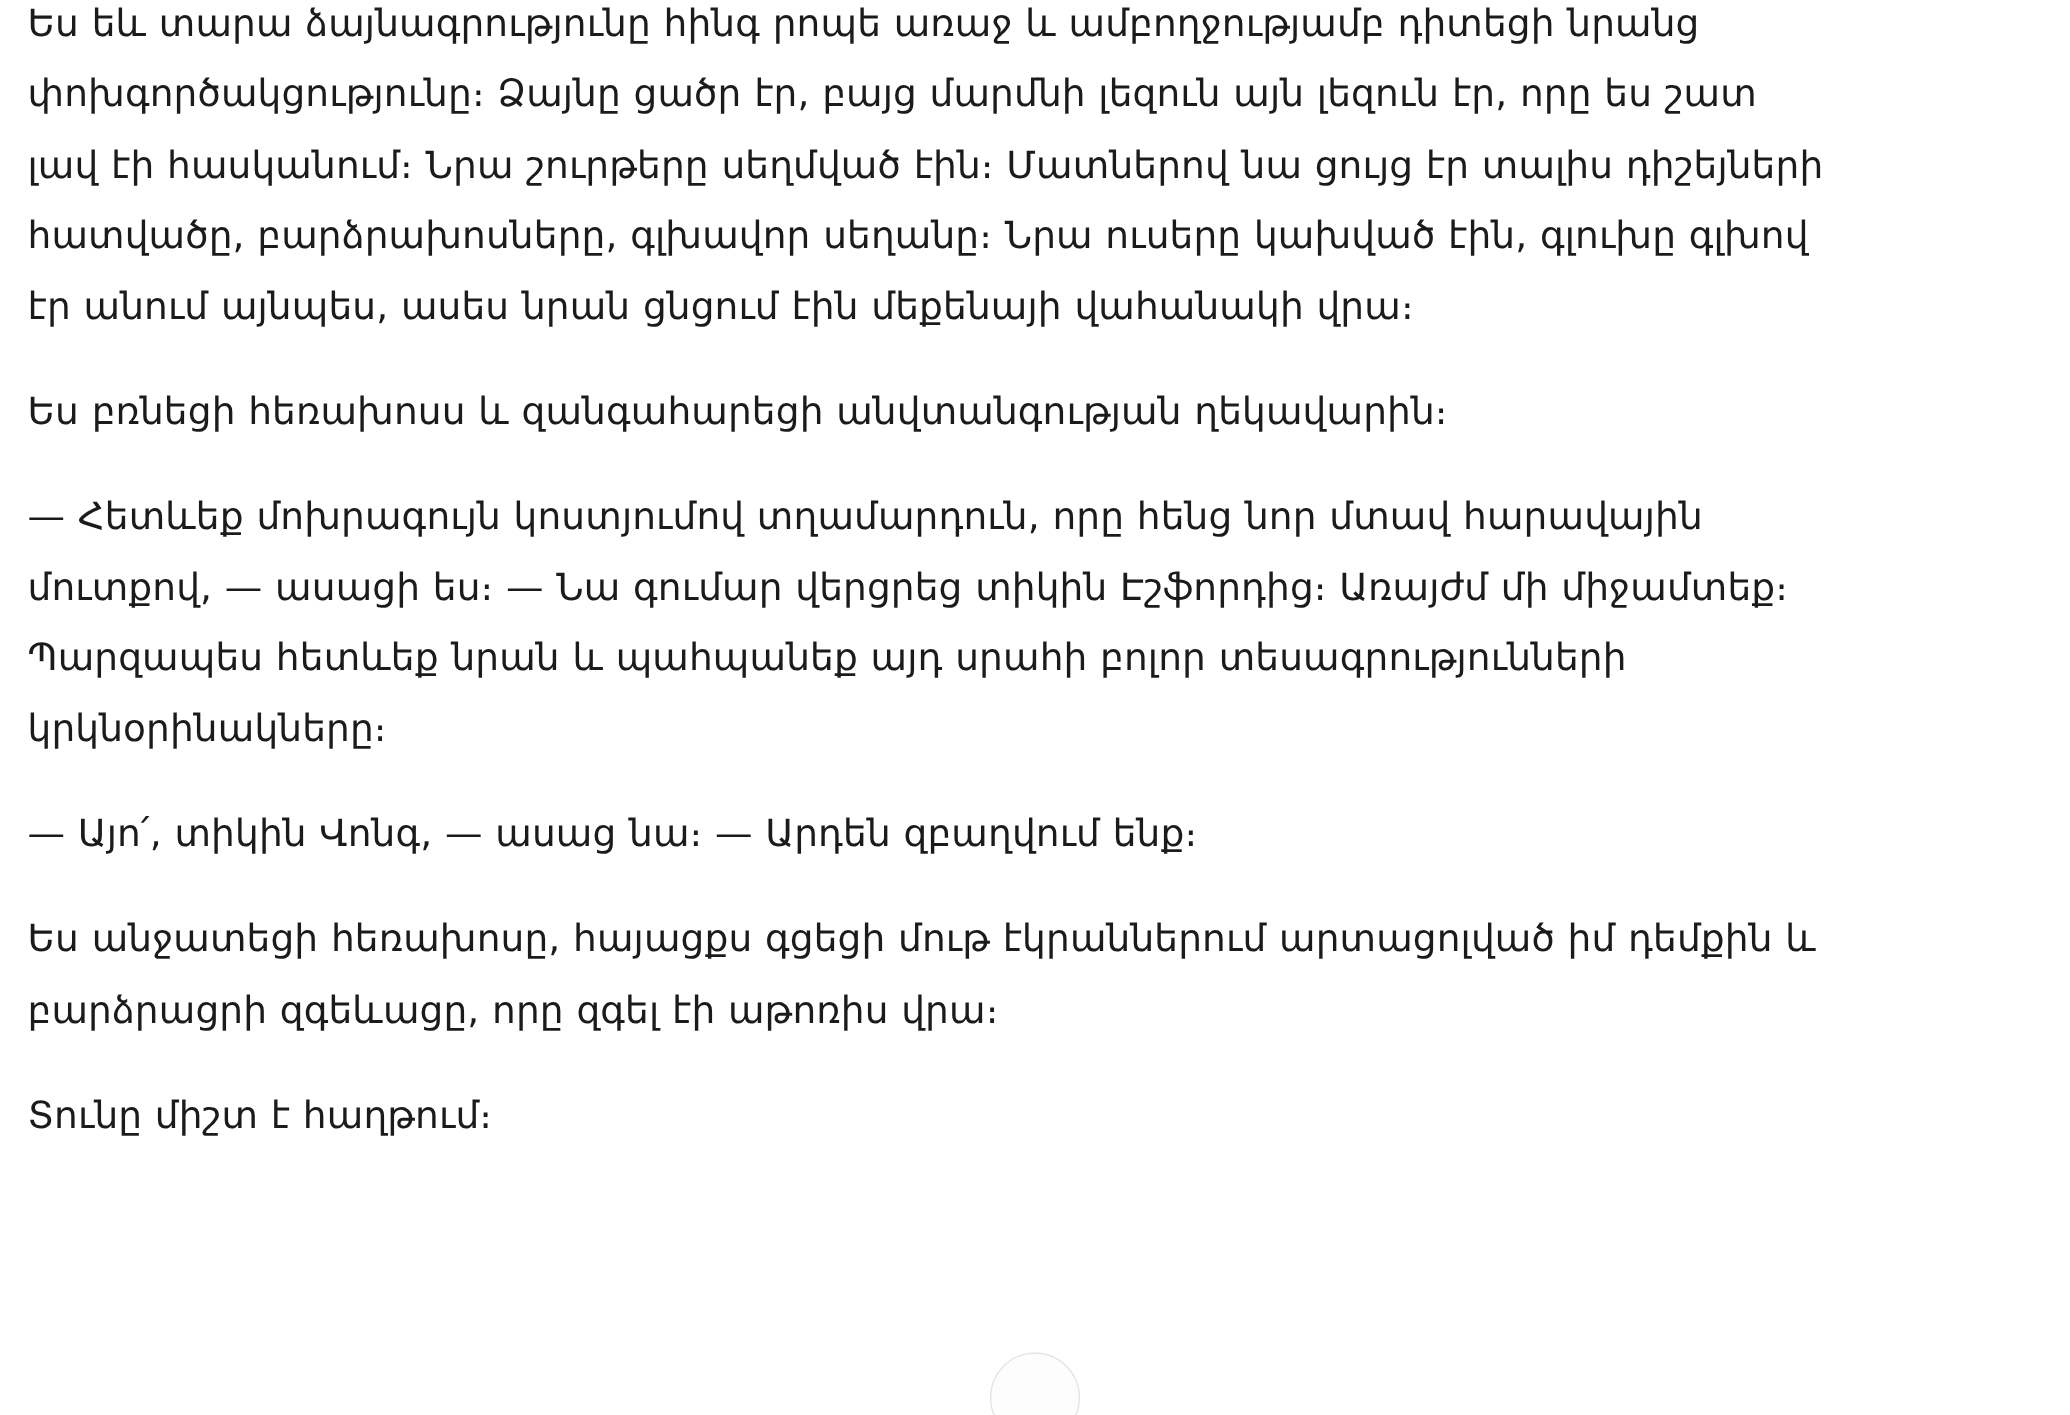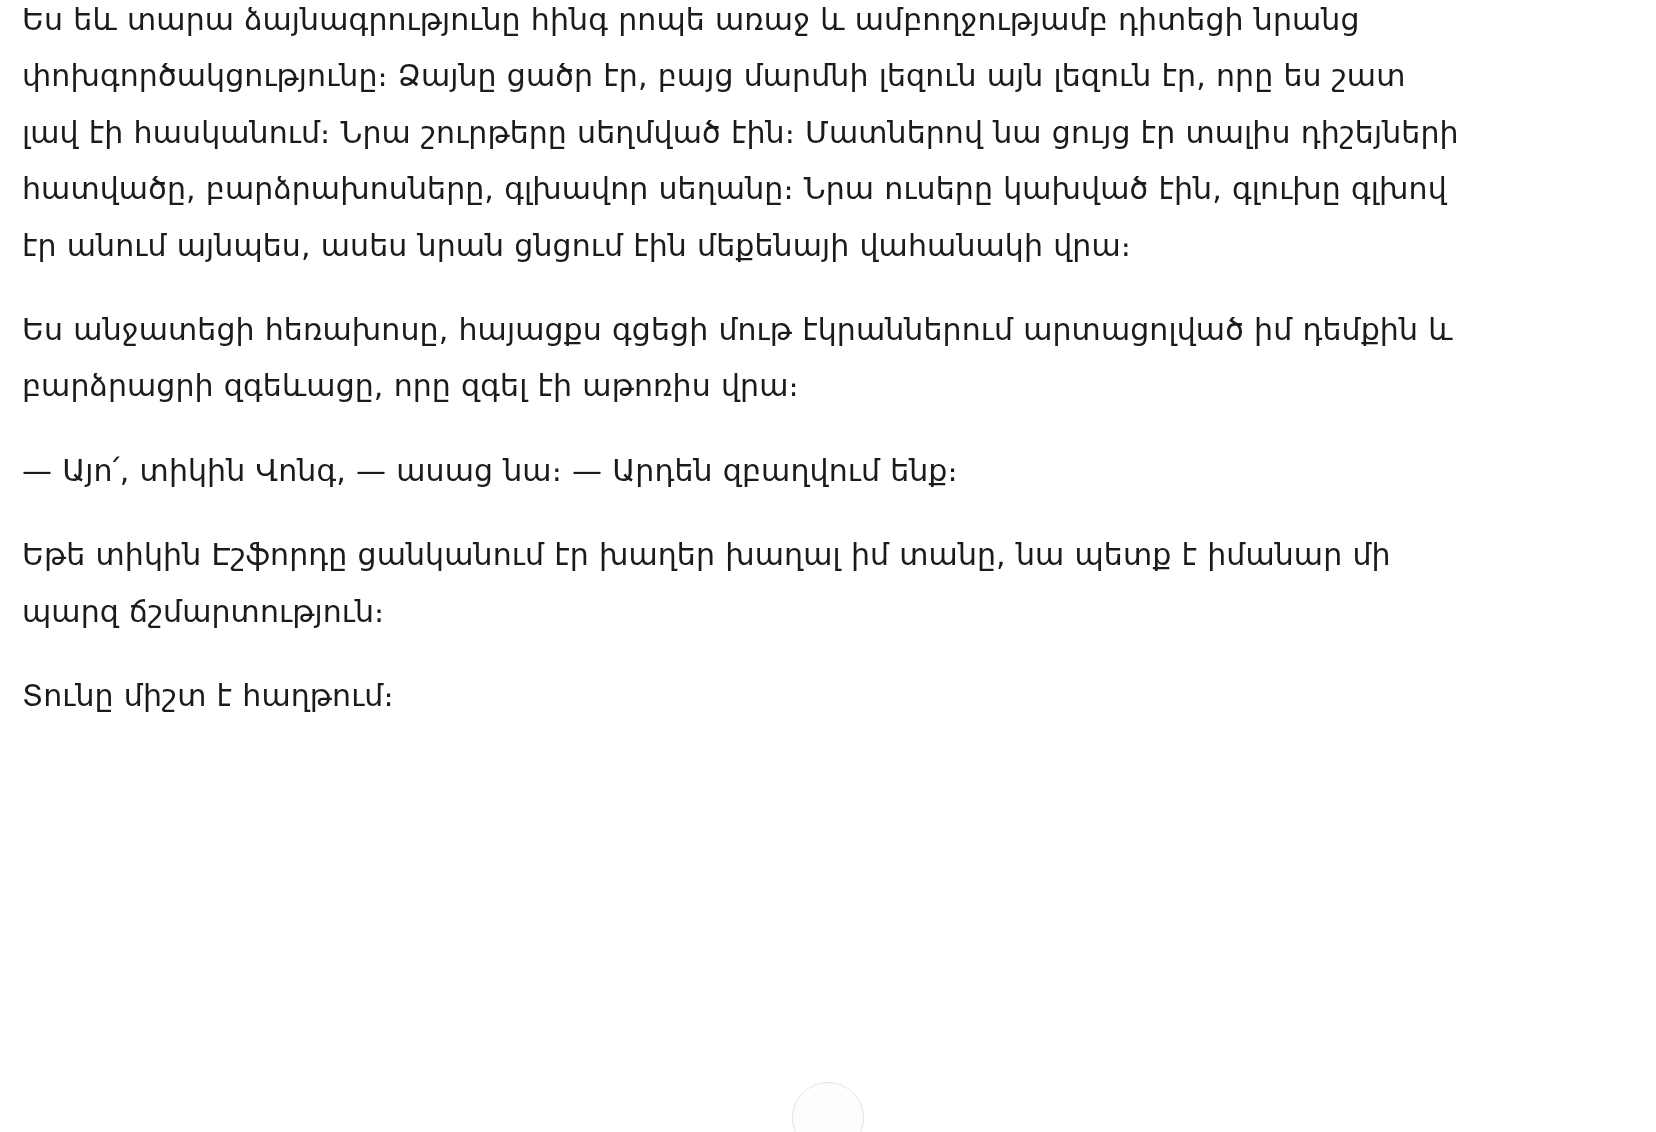--- a/index.html
+++ b/index.html
@@ -51,19 +51,20 @@
     border: 1px solid #e2e2e2;
     background: #fdfdfd;
   }
 </style>
 </head>
 <body>
 
 <div class="page">
   <div class="reader-body">
     <p class="para">Ես եև տարա ձայնագրությունը հինգ րոպե առաջ և ամբողջությամբ դիտեցի նրանց փոխգործակցությունը։ Ձայնը ցածր էր, բայց մարմնի լեզուն այն լեզուն էր, որը ես շատ լավ էի հասկանում։ Նրա շուրթերը սեղմված էին։ Մատներով նա ցույց էր տալիս դիշեյների հատվածը, բարձրախոսները, գլխավոր սեղանը։ Նրա ուսերը կախված էին, գլուխը գլխով էր անում այնպես, ասես նրան ցնցում էին մեքենայի վահանակի վրա։</p>
+    <p class="para">Ես բռնեցի հեռախոսս և զանգահարեցի անվտանգության ղեկավարին։</p>
+    <p class="para">— Հետևեք մոխրագույն կոստյումով տղամարդուն, որը հենց նոր մտավ հարավային մուտքով, — ասացի ես։ — Նա գումար վերցրեց տիկին Էշֆորդից։ Առայժմ մի միջամտեք։ Պարզապես հետևեք նրան և պահպանեք այդ սրահի բոլոր տեսագրությունների կրկնօրինակները։</p>
+    <p class="para">— Այո՛, տիկին Վոնգ, — ասաց նա։ — Արդեն զբաղվում ենք։</p>
     <p class="para">Ես անջատեցի հեռախոսը, հայացքս գցեցի մութ էկրաններում արտացոլված իմ դեմքին և բարձրացրի զգեևացը, որը զգել էի աթոռիս վրա։</p>
-    <p class="para">— Այո՛, տիկին Վոնգ, — ասաց նա։ — Արդեն զբաղվում ենք։</p>
-    <p class="para">Եթե տիկին Էշֆորդը ցանկանում էր խաղեր խաղալ իմ տանը, նա պետք է իմանար մի պարզ ճշմարտություն։</p>
     <p class="para tight">Տունը միշտ է հաղթում։</p>
   </div>
   <div class="scroll-hint"></div>
 </div>
 
 </body></html>

